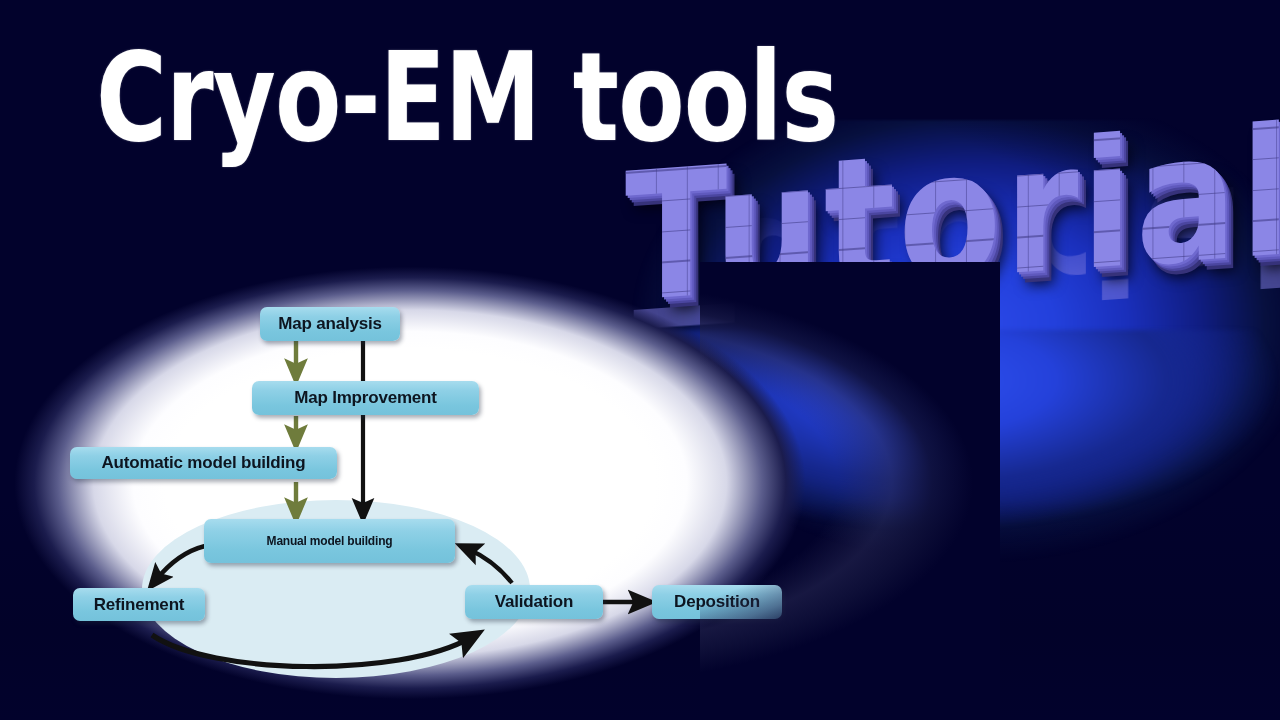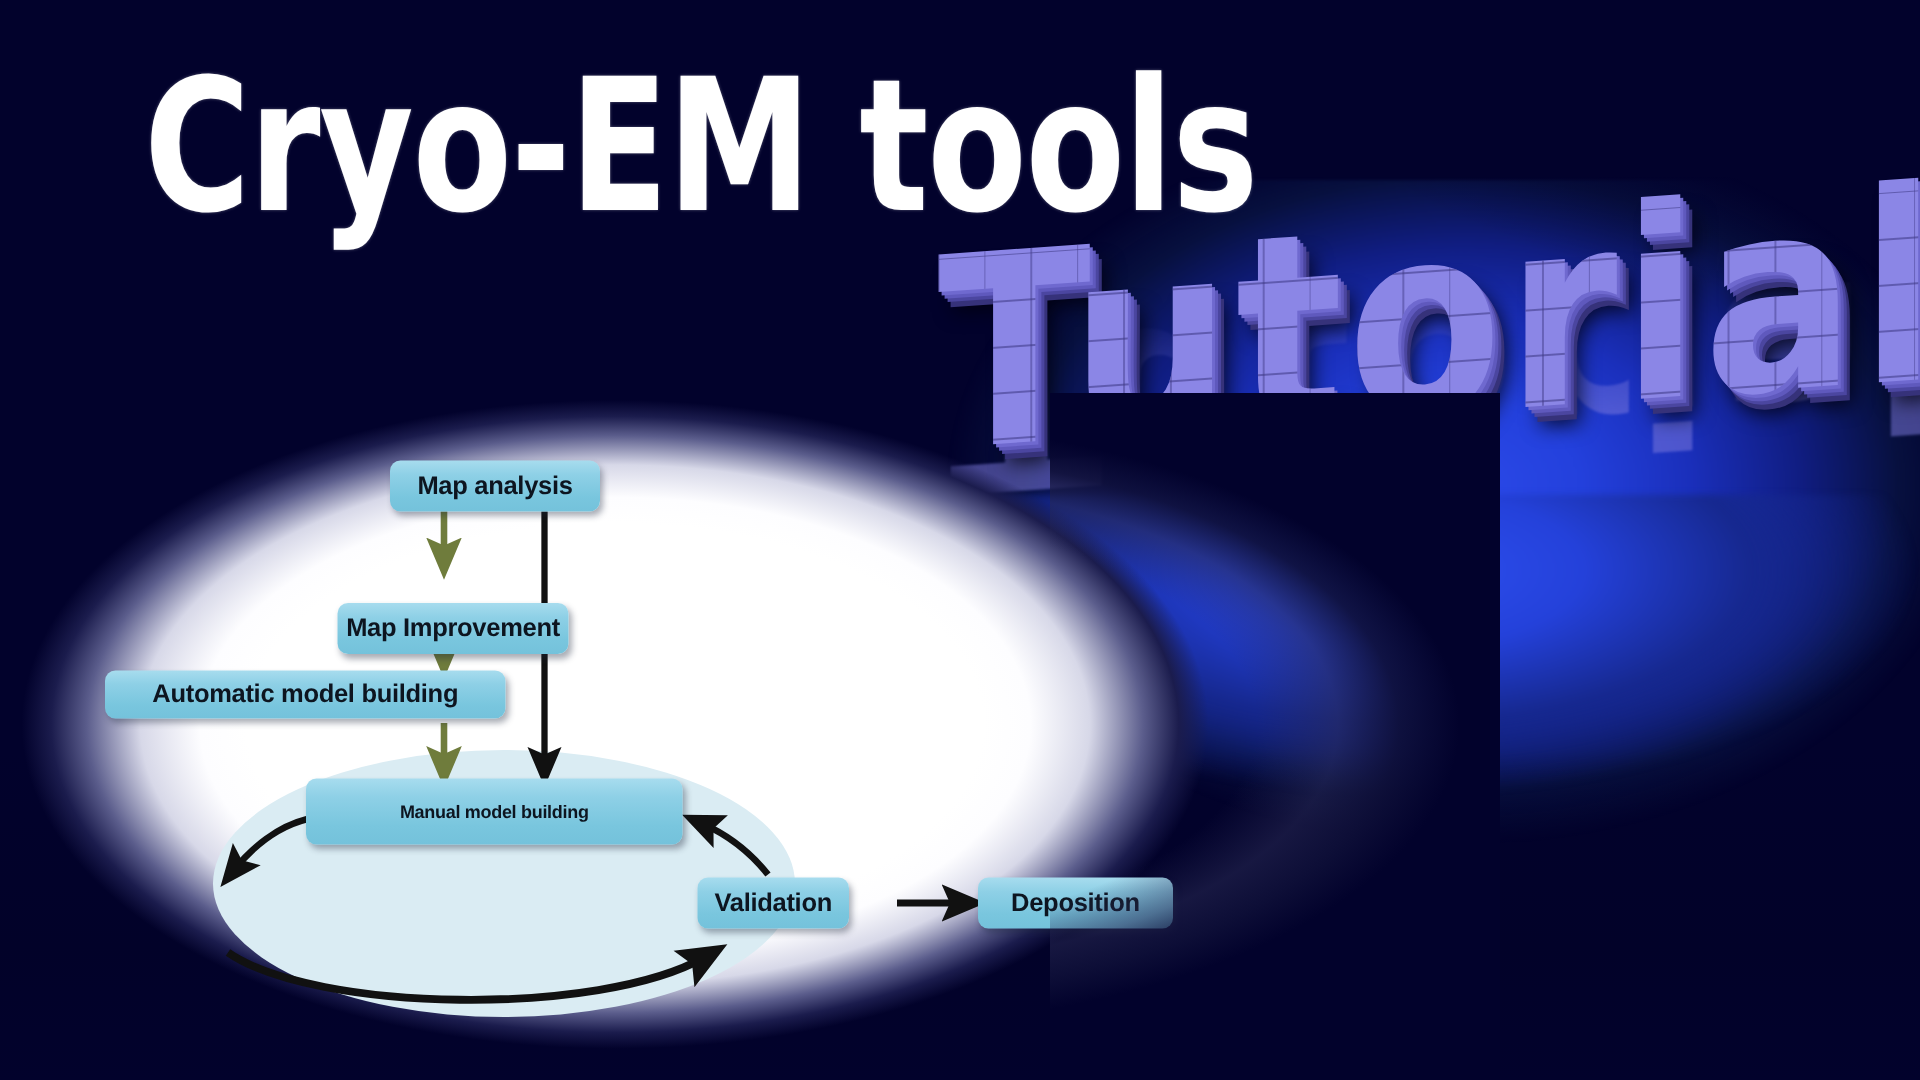--- a/index.html
+++ b/index.html
@@ -291,34 +291,37 @@
 
       <path d="M512,583 C500,568 484,556 468,549" fill="none" stroke="#111111" stroke-width="4.4" marker-end="url(#ah-black)"></path>
 
       <line x1="598" y1="602" x2="642" y2="602" stroke="#111111" stroke-width="4.6" marker-end="url(#ah-black)"></line>
     </svg>
 
     <div class="node over" style="left:260px; top:307px; width:140px; height:34px;">
       <span>Map analysis</span>
     </div>
 
-    <div class="node over" style="left:225px; top:381px; width:154px; height:34px;margin-top:21px;">
+    <div class="node over" style="left:252px; top:381px; width:227px; height:34px;">
       <span>Map Improvement</span>
     </div>
 
     <div class="node over" style="left:70px; top:447px; width:267px; height:21px;">
       <span>Automatic model building</span>
     </div>
 
     <div class="node over" style="left:204px; top:519px; width:251px; height:44px; font-size:12px;">
       <span>Manual model building</span>
     </div>
 
-
-    <div class="node over" style="left:465px; top:585px; width:101px; height:34px;">
+    <div class="node over" style="left:73px; top:588px; width:132px; height:33px;">
+      <span>Refinement</span>
+    </div>
+
+    <div class="node over" style="left:465px; top:585px; width:138px; height:34px;">
       <span>Validation</span>
     </div>
 
     <div class="node over" style="left:652px; top:585px; width:130px; height:34px;">
       <span>Deposition</span>
     </div>
 
   </div>
 
   <div class="clip-fade"></div>

